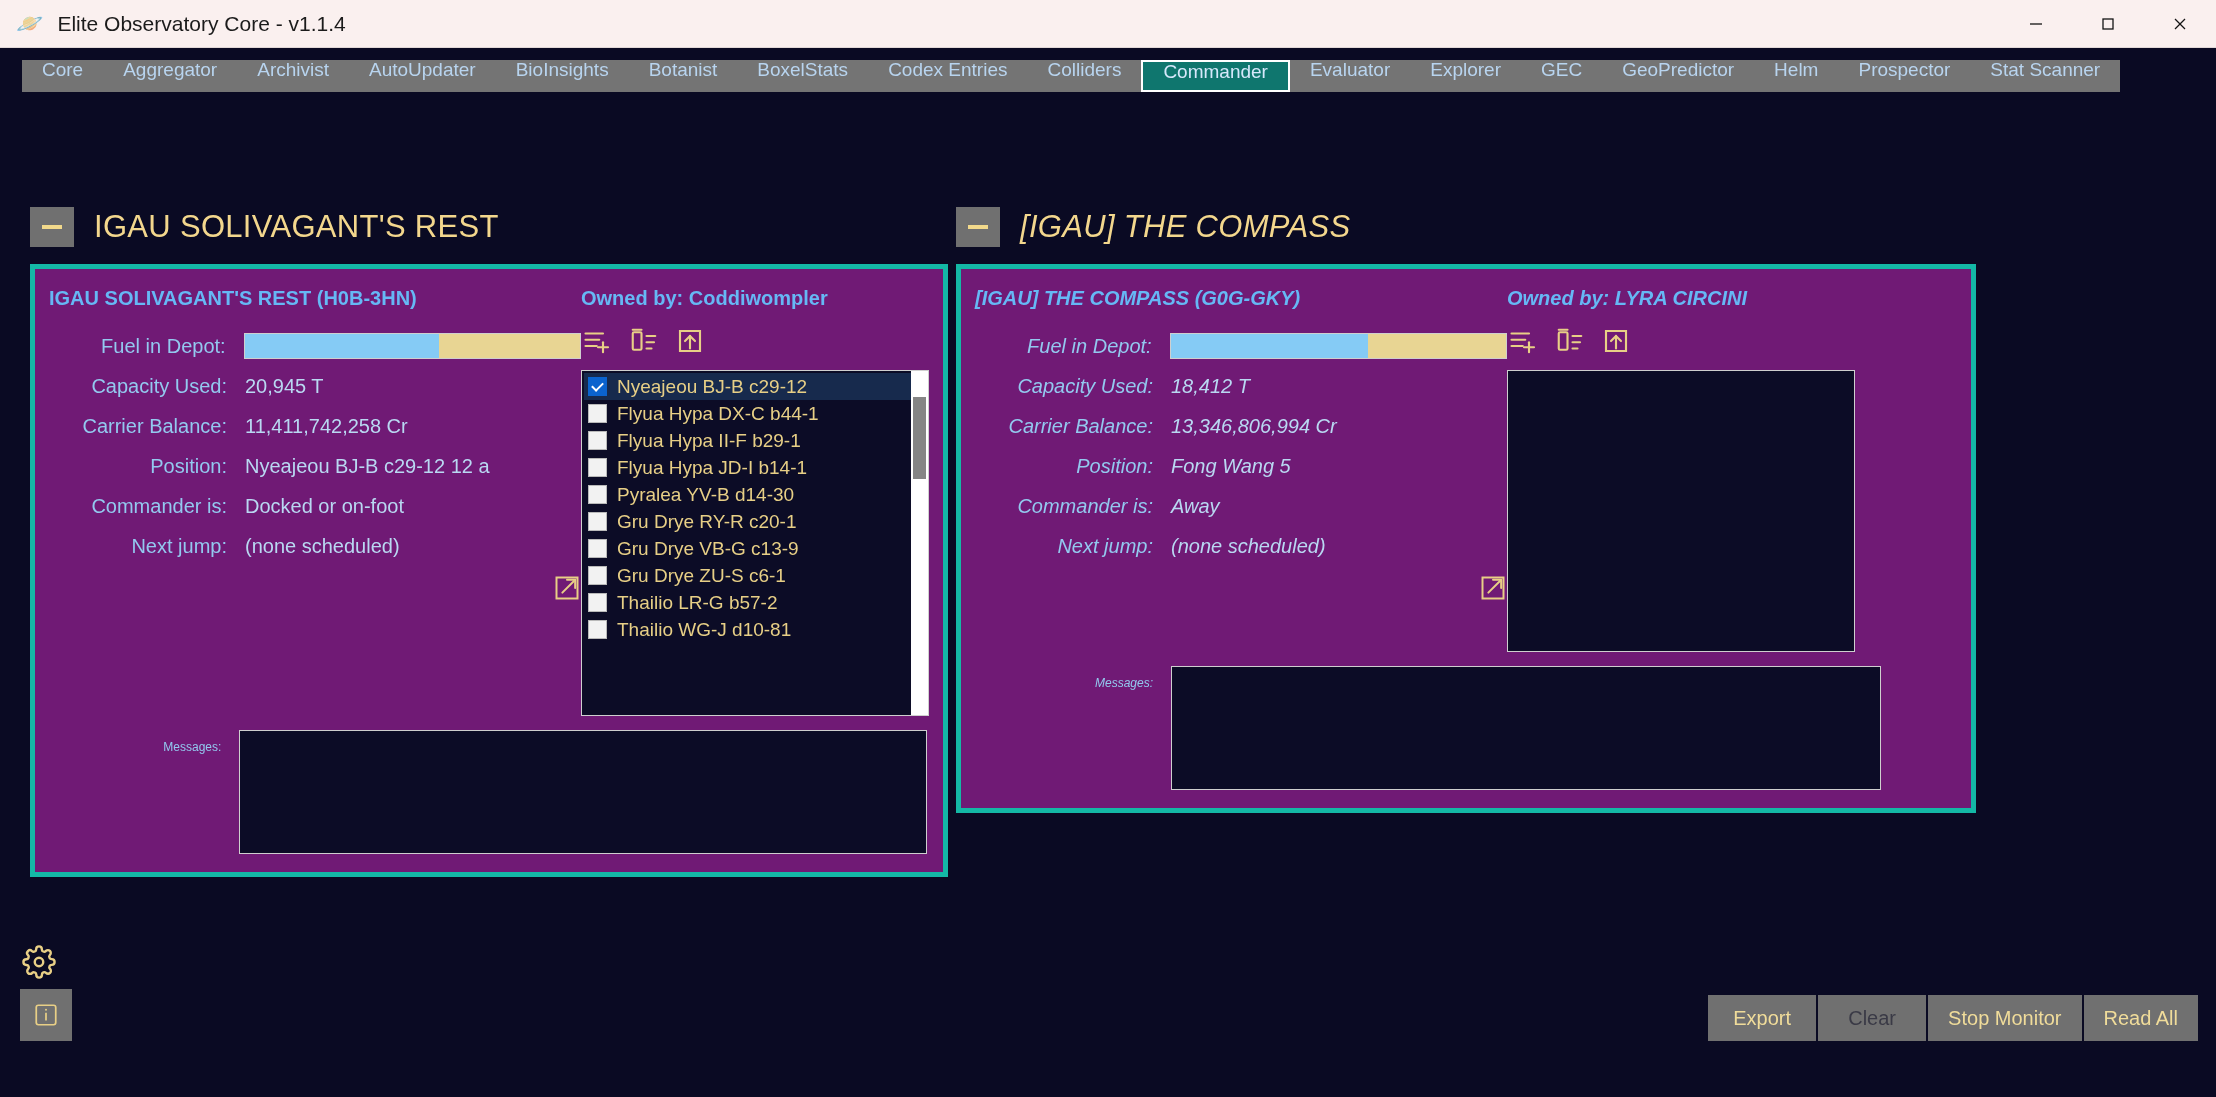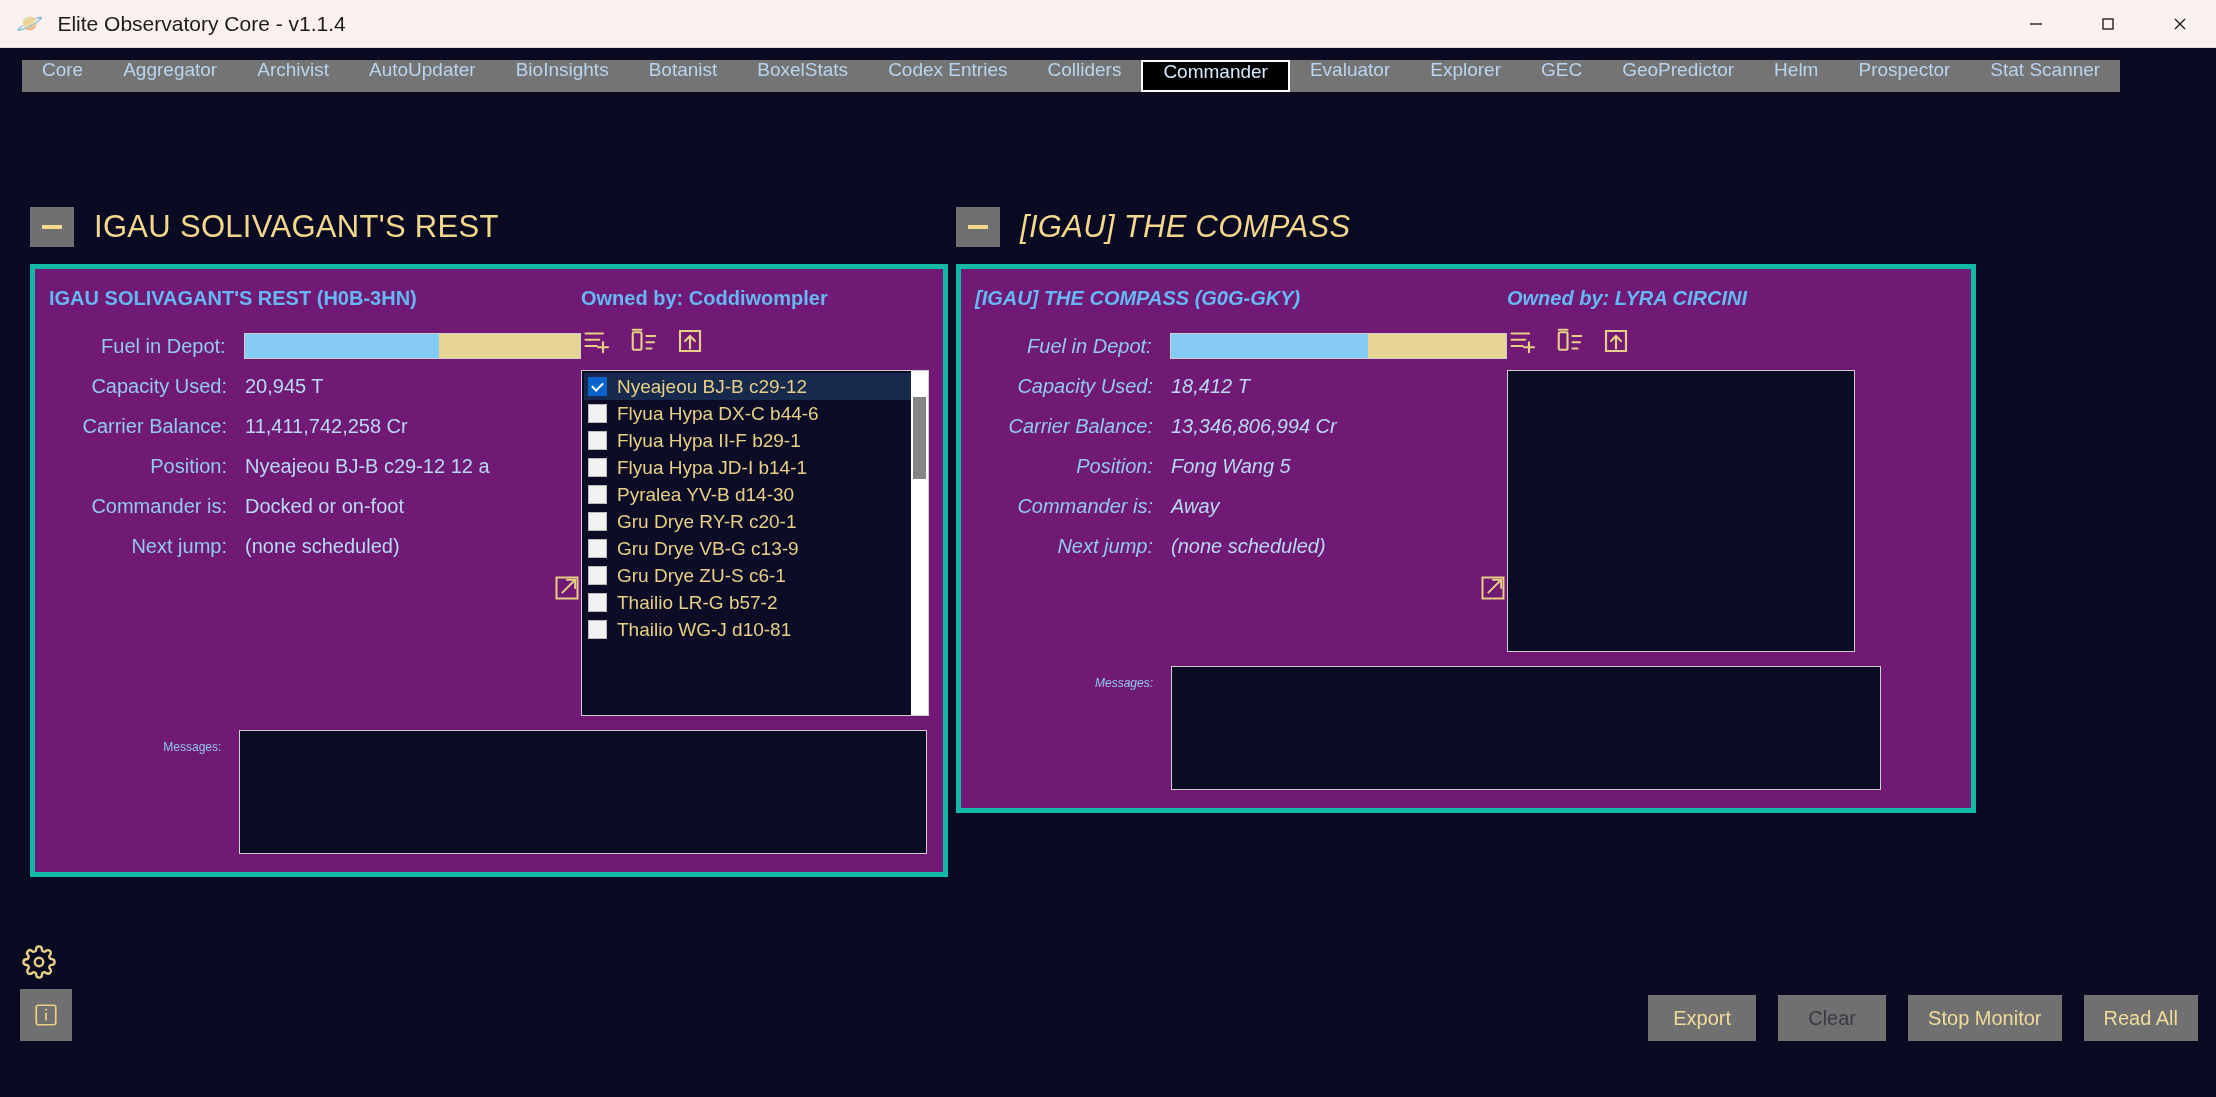--- a/index.html
+++ b/index.html
@@ -36,21 +36,21 @@
     background: #747474; height: 32px;
   }
   .tab {
     display: flex; align-items: flex-start;
     padding: 0 20px;
     color: #b8d4ef; font-size: 19px;
     white-space: nowrap;
     line-height: 1;
   }
   .tab.active {
-    background: #000000;
+    background: #0f766e;
     border: 2px solid #ffffff;
     color: #d6e8fb;
   }
 
   
   .content { position: relative; height: 963px; }
 
   .panel { position: absolute; top: 112px; padding-left: 8px; }
   .panel.left  { left: 22px;   width: 926px; }
   .panel.right { left: 948px;  width: 1028px; font-style: italic; }
@@ -163,21 +163,21 @@
   .info-btn {
     position: absolute; left: 20px; bottom: 14px;
     width: 52px; height: 52px; background: #707070;
     display: flex; align-items: center; justify-content: center;
     cursor: pointer;
   }
 
   
   .actionbar {
     position: absolute; right: 18px; bottom: 14px;
-    display: flex; gap: 22px;
+    display: flex; gap: 2px;
   }
   .action-btn {
     height: 46px; min-width: 108px; padding: 0 20px;
     background: #707070; border: none;
     color: #f0dc9a; font-size: 20px;
     font-family: "Liberation Sans", sans-serif;
     display: flex; align-items: center; justify-content: center;
     cursor: pointer; white-space: nowrap;
   }
   .action-btn.disabled { color: #3a3a46; cursor: default; }
@@ -337,21 +337,21 @@
                   </svg></span>
               </div>
               <div class="syslist">
                 <div class="syslist-items">
                   <div class="sysrow selected">
                     <span class="cb checked"></span>
                     <span class="sysname">Nyeajeou BJ-B c29-12</span>
                   </div>
                   <div class="sysrow">
                     <span class="cb"></span>
-                    <span class="sysname">Flyua Hypa DX-C b44-6</span>
+                    <span class="sysname">Flyua Hypa DX-C b44-1</span>
                   </div>
                   <div class="sysrow">
                     <span class="cb"></span>
                     <span class="sysname">Flyua Hypa II-F b29-1</span>
                   </div>
                   <div class="sysrow">
                     <span class="cb"></span>
                     <span class="sysname">Flyua Hypa JD-I b14-1</span>
                   </div>
                   <div class="sysrow">

